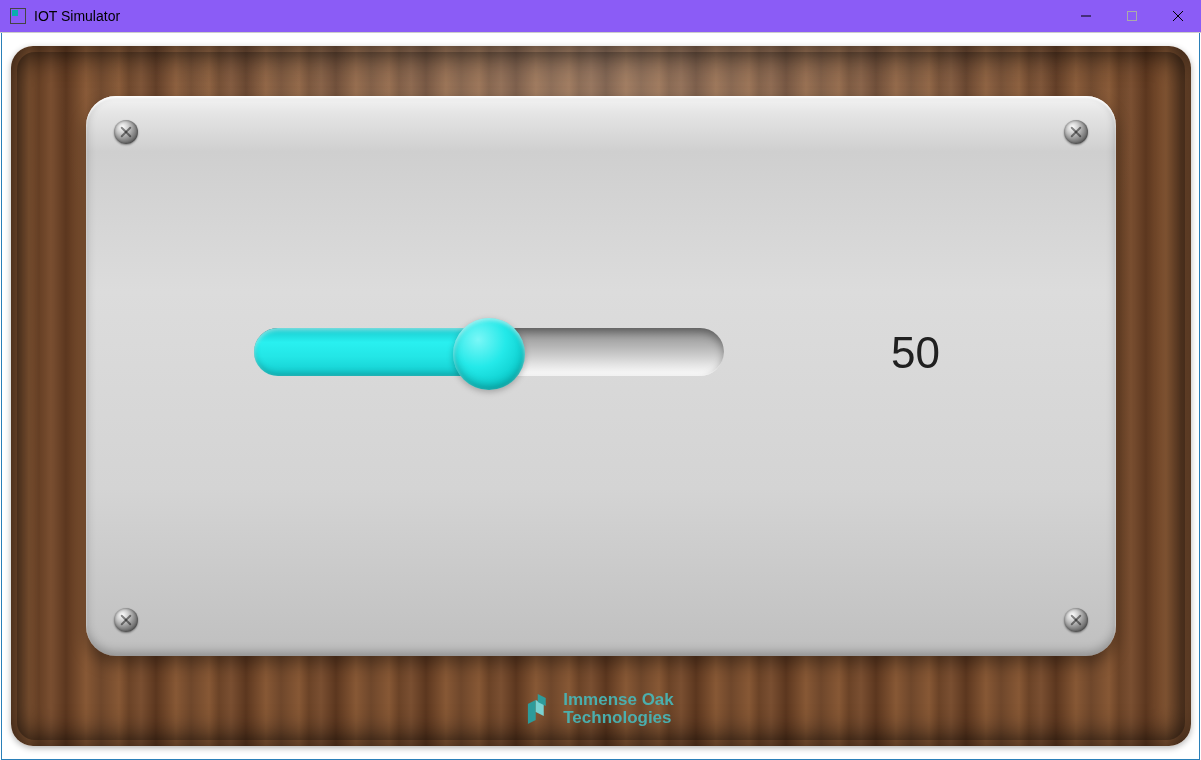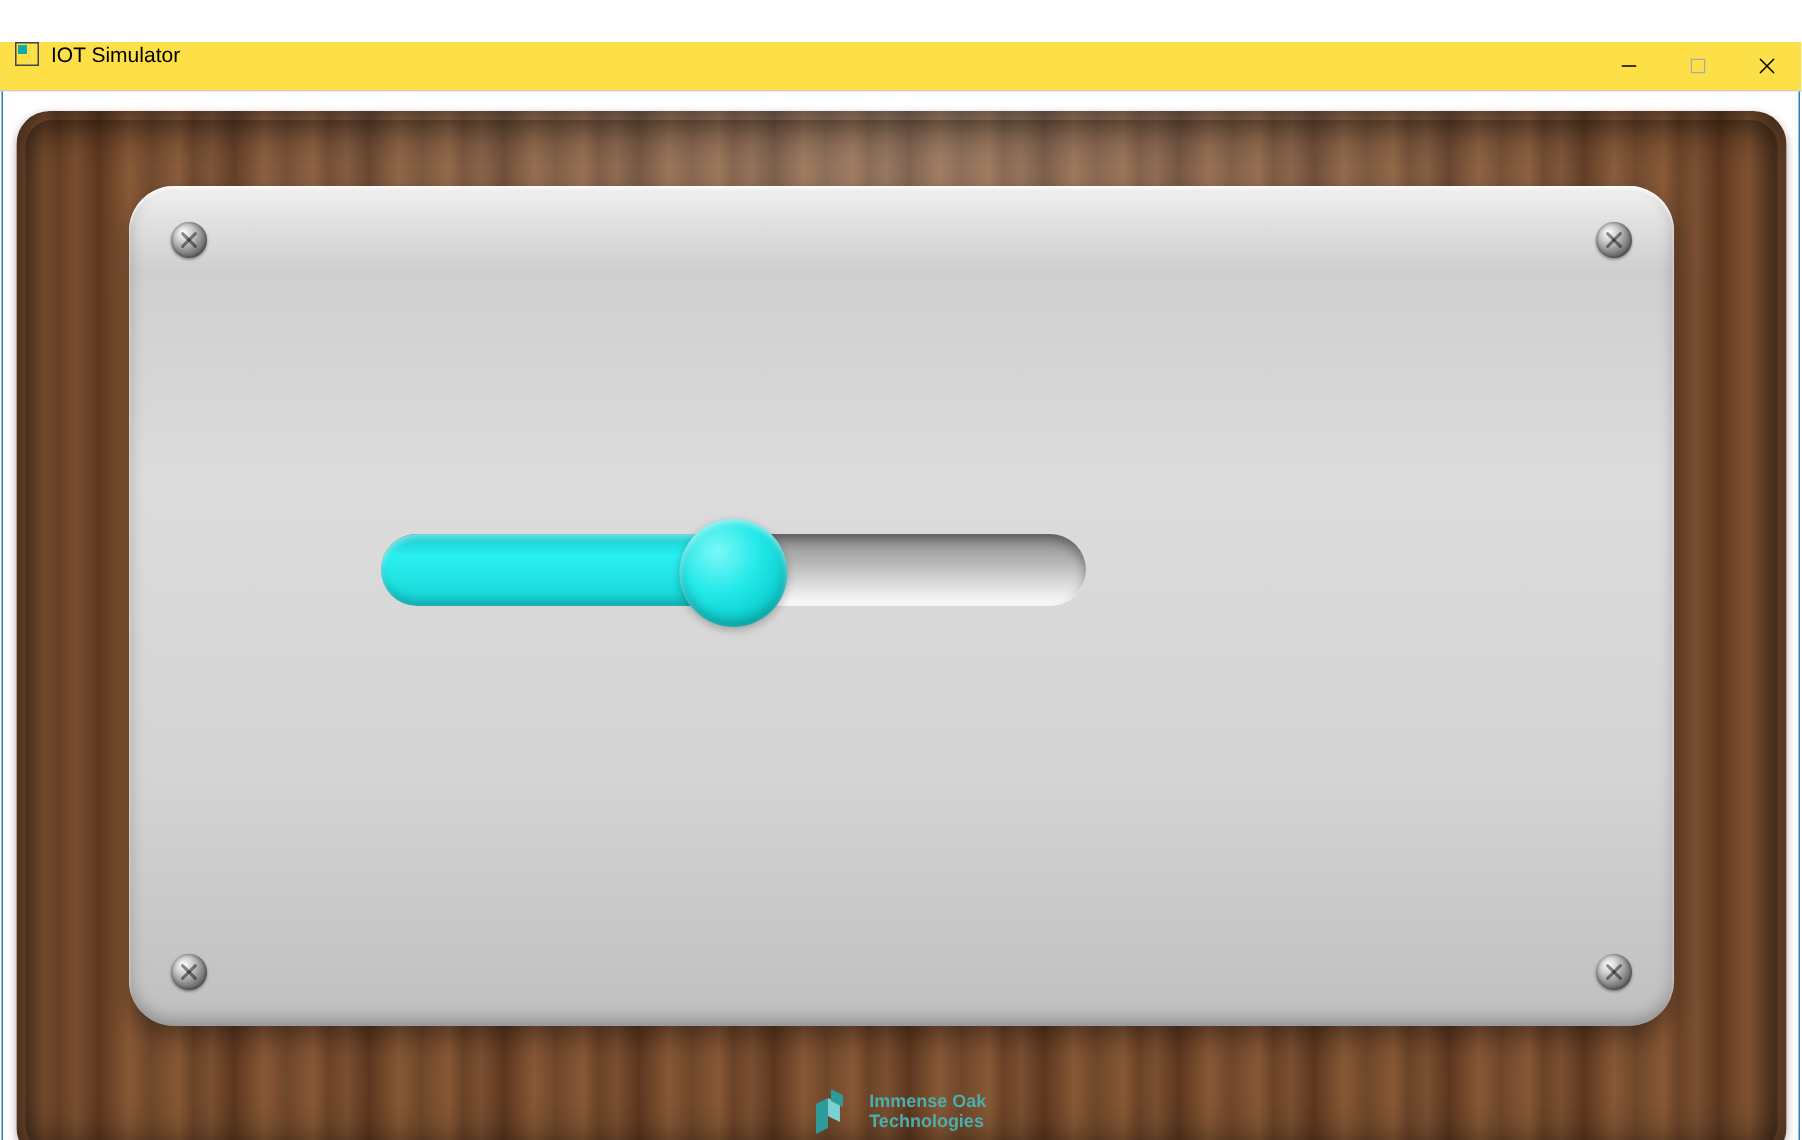--- a/index.html
+++ b/index.html
@@ -5,25 +5,24 @@
   html, body { margin:0; padding:0; }
   body {
     width:1201px; height:760px;
     font-family:"Segoe UI", Tahoma, sans-serif;
     background:#fff;
     overflow:hidden;
   }
   
   .titlebar{
     height:32px;
-    display:flex; align-items:flex-start;
-    background:#fde047;
+    display:flex; align-items:center;
+    background:#8b5cf6;
     border-bottom:1px solid #ccc;
     user-select:none;
-    margin-top:28px;
   }
   .titlebar .app-icon{
     width:16px; height:16px;
     margin:0 8px 0 10px;
     border:1px solid #444;
     position:relative;
     box-sizing:border-box;
   }
   .titlebar .app-icon::before{
     content:"";
@@ -152,21 +151,21 @@
     font-size:44px; font-weight:400;
     color:#202020;
     width:160px; text-align:center;
   }
   
   .brand{
     position:absolute; left:50%; bottom:18px;
     transform:translateX(-50%);
     display:flex; align-items:center; gap:10px;
     color:#49b4b4; opacity:.95;
-    font-size:12px; line-height:1.1; font-weight:600;
+    font-size:17px; line-height:1.1; font-weight:600;
   }
   .brand svg{display:block;}
   .tutorial{
     position:absolute; right:30px; bottom:10px;
     font-size:40px; font-weight:800;
     letter-spacing:2px;
     color:rgba(0,0,0,.25);
     mix-blend-mode:multiply;
   }
 </style>
@@ -203,20 +202,21 @@
       <span class="screw tr"></span>
       <span class="screw bl"></span>
       <span class="screw br"></span>
 
       <div class="slider-wrap">
         <div class="track"></div>
         <div class="fill" id="slider-fill" style="width: 235px;"></div>
         <div class="thumb" id="slider-thumb" style="left: 235px;"></div>
       </div>
 
+      <div class="value">50</div>
     </div>
 
     <div class="brand">
       <svg width="26" height="30" viewBox="0 0 26 30">
         <polygon points="0,10 8,6 8,26 0,30" fill="#2aa0a0"></polygon>
         <polygon points="8,6 16,10 16,22 8,18" fill="#7adada"></polygon>
         <polygon points="10,0 18,4 18,12 10,8" fill="#2aa0a0"></polygon>
       </svg>
       <div>
         <div>Immense Oak</div>

